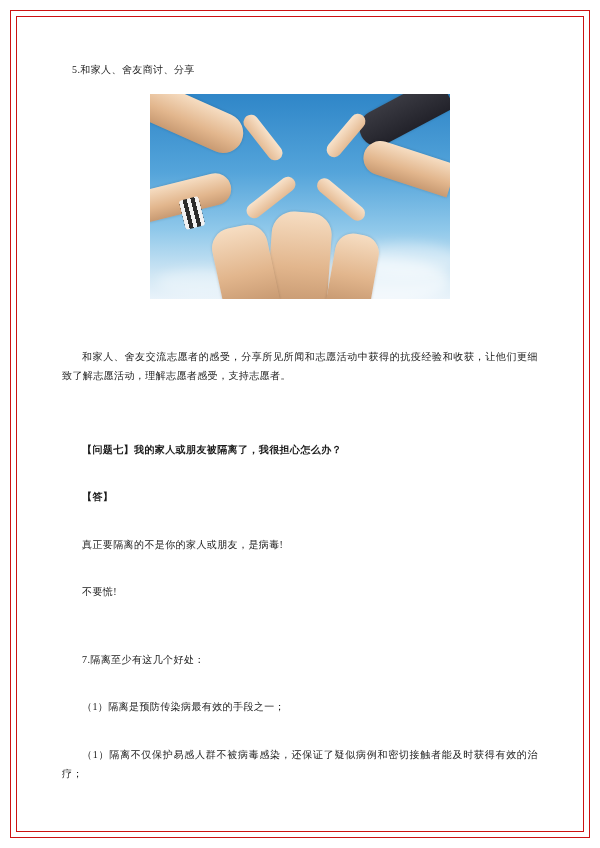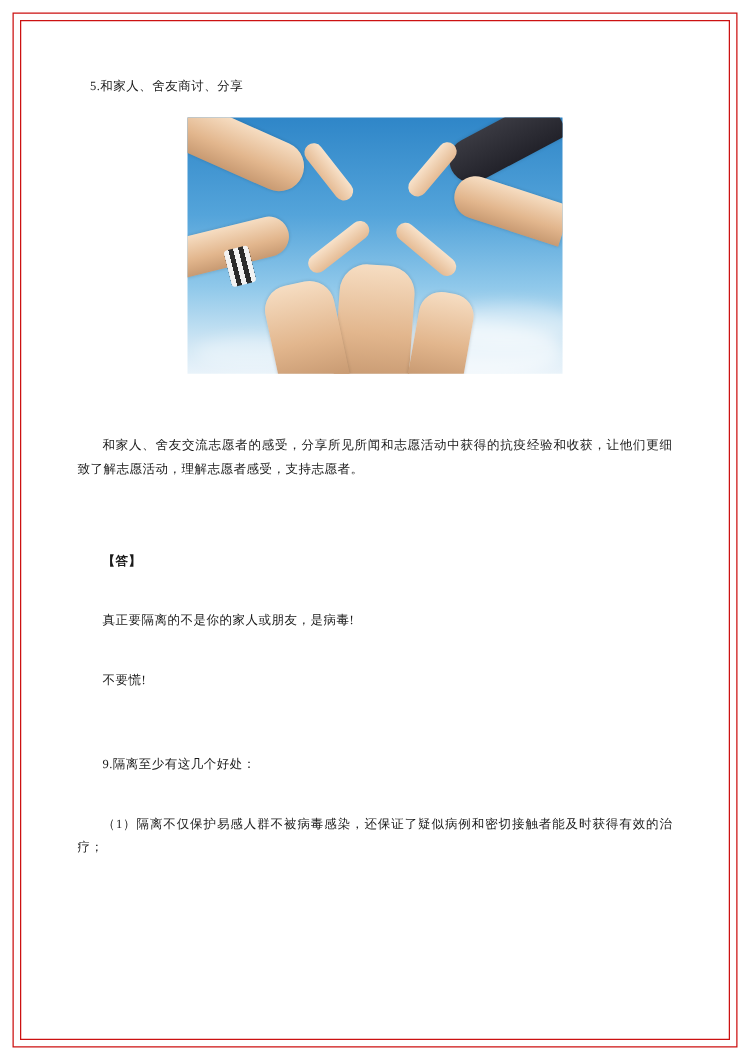--- a/index.html
+++ b/index.html
@@ -147,28 +147,30 @@
         <div class="band"></div>
       </div>
     </div>
 
     <div class="gap-md"></div>
 
     <p class="indent2">和家人、舍友交流志愿者的感受，分享所见所闻和志愿活动中获得的抗疫经验和收获，让他们更细致了解志愿活动，理解志愿者感受，支持志愿者。</p>
 
     <div class="gap-lg"></div>
 
+    <p class="indent2 bold">【问题七】我的家人或朋友被隔离了，我很担心怎么办？</p>
 
     <p class="indent2 bold">【答】</p>
 
     <p class="indent2">真正要隔离的不是你的家人或朋友，是病毒!</p>
 
     <p class="indent2">不要慌!</p>
 
     <div class="gap-md"></div>
 
-    <p class="indent2">9.隔离至少有这几个好处：</p>
+    <p class="indent2">7.隔离至少有这几个好处：</p>
 
+    <p class="indent2">（1）隔离是预防传染病最有效的手段之一；</p>
 
     <p class="indent2">（1）隔离不仅保护易感人群不被病毒感染，还保证了疑似病例和密切接触者能及时获得有效的治疗；</p>
 
   </div>
 </div>
 
 </body></html>

